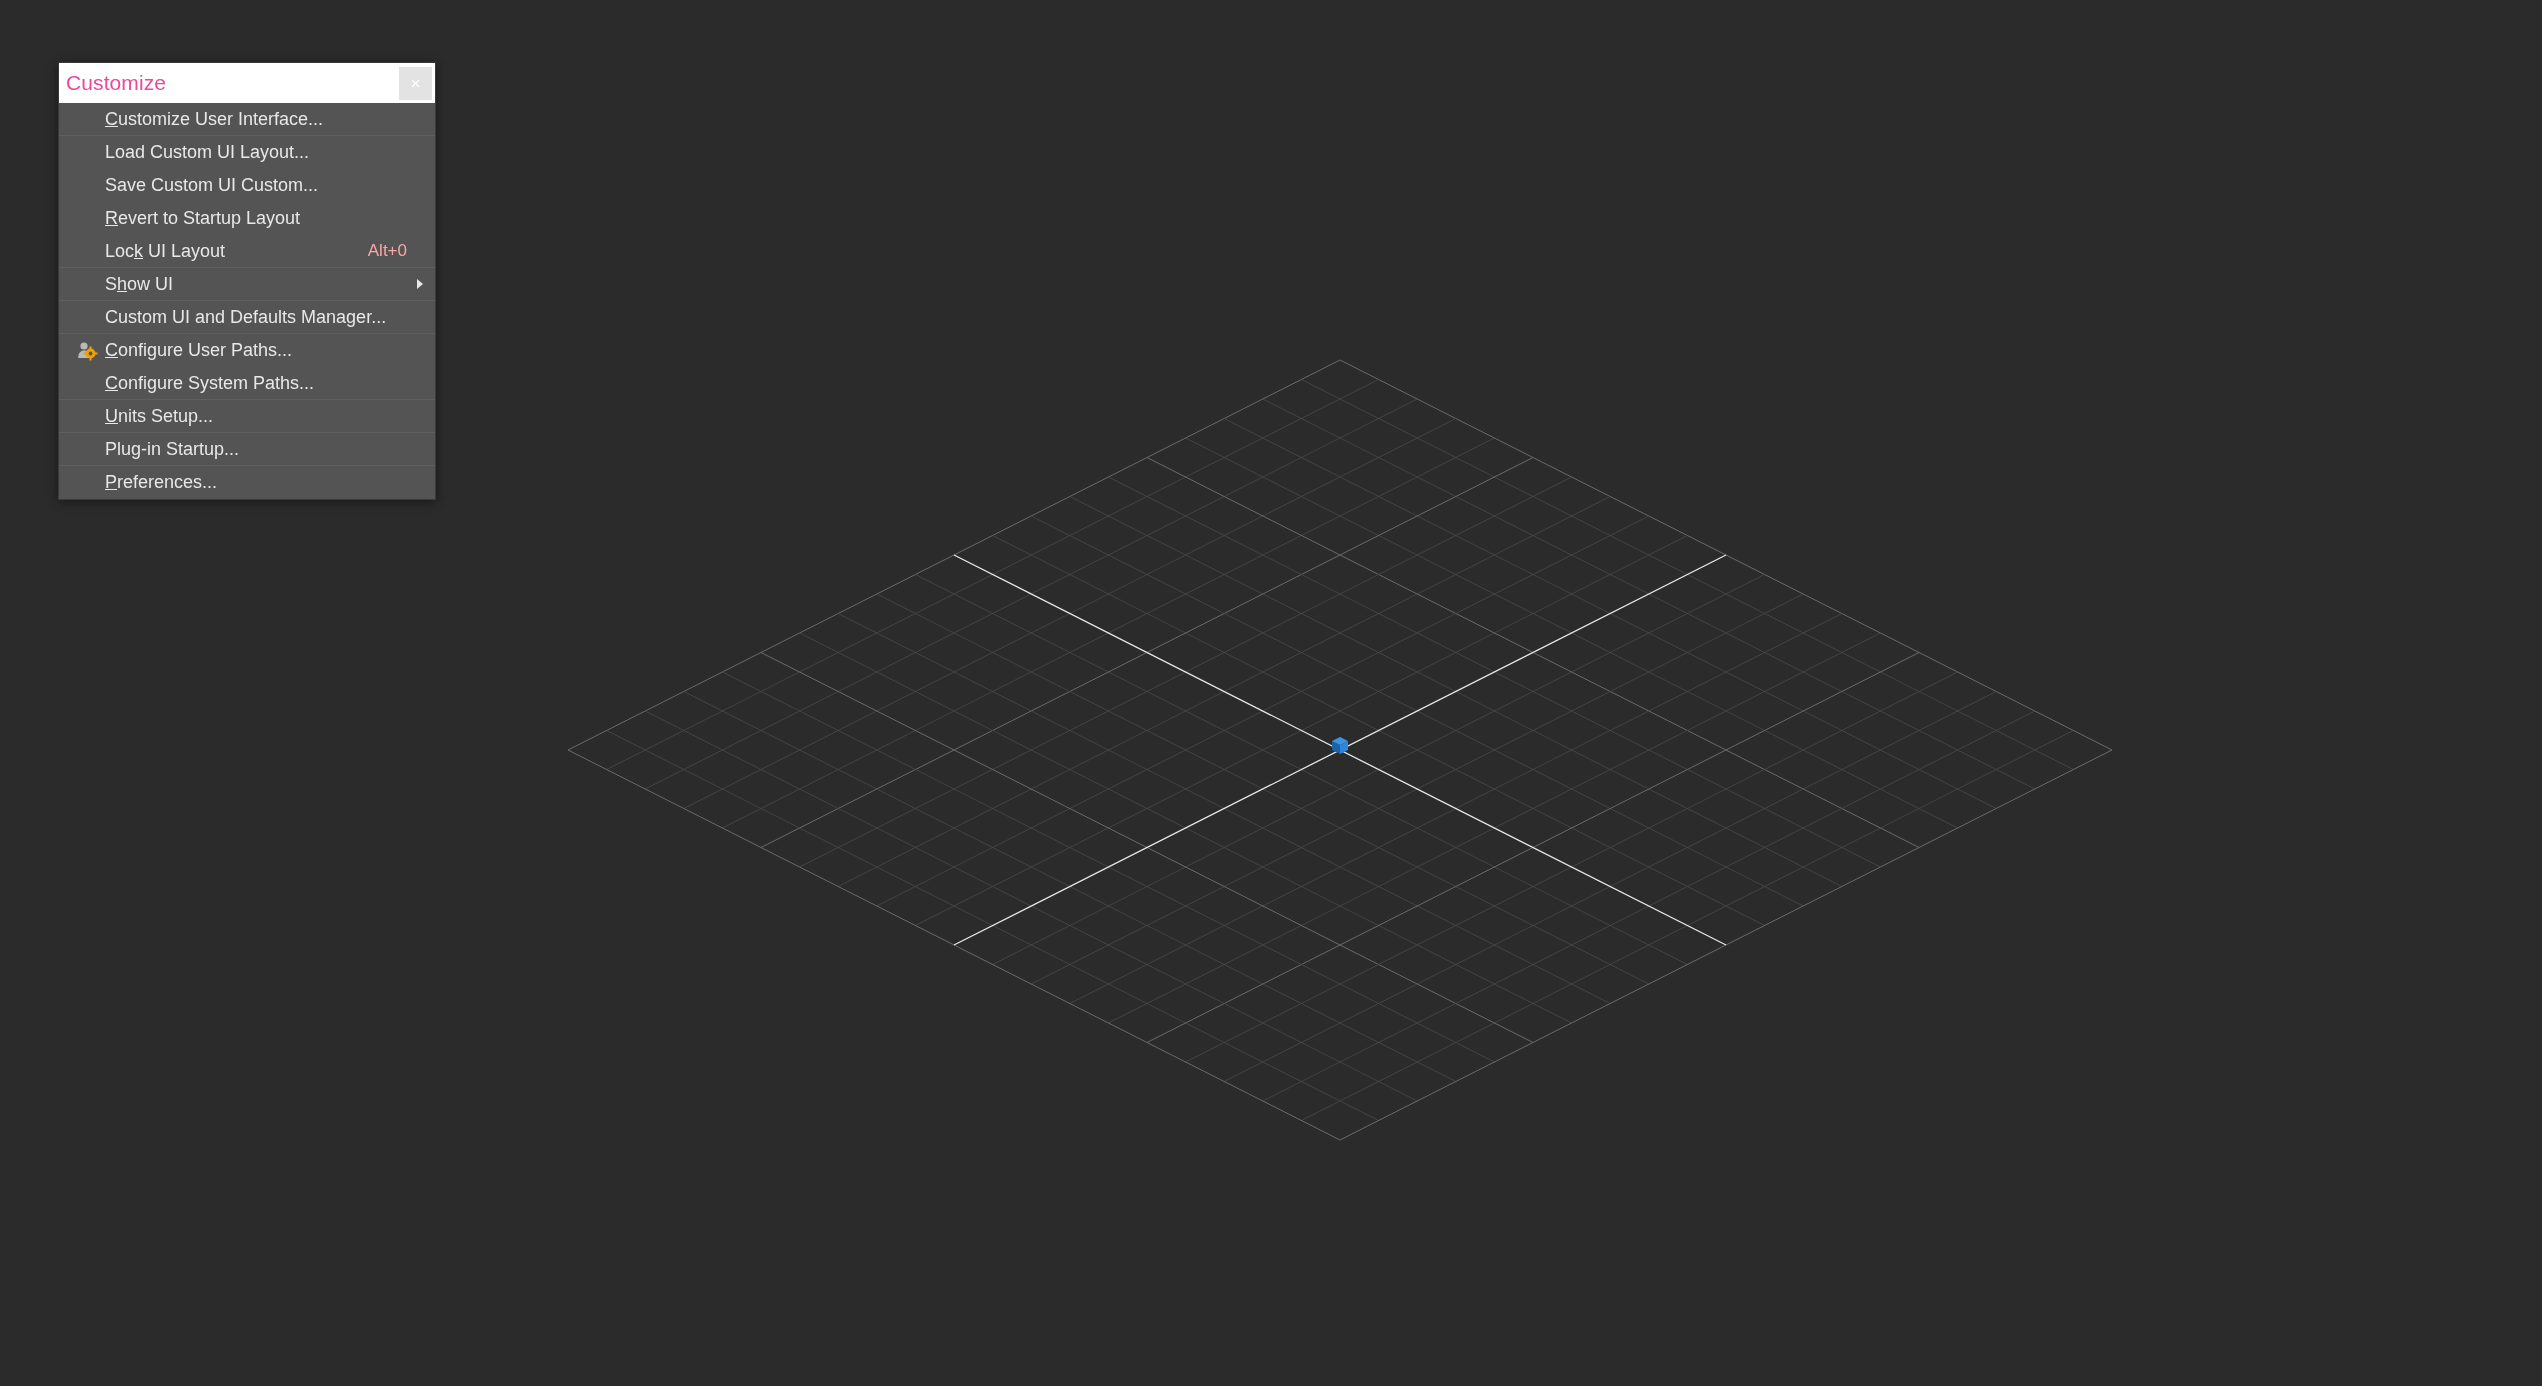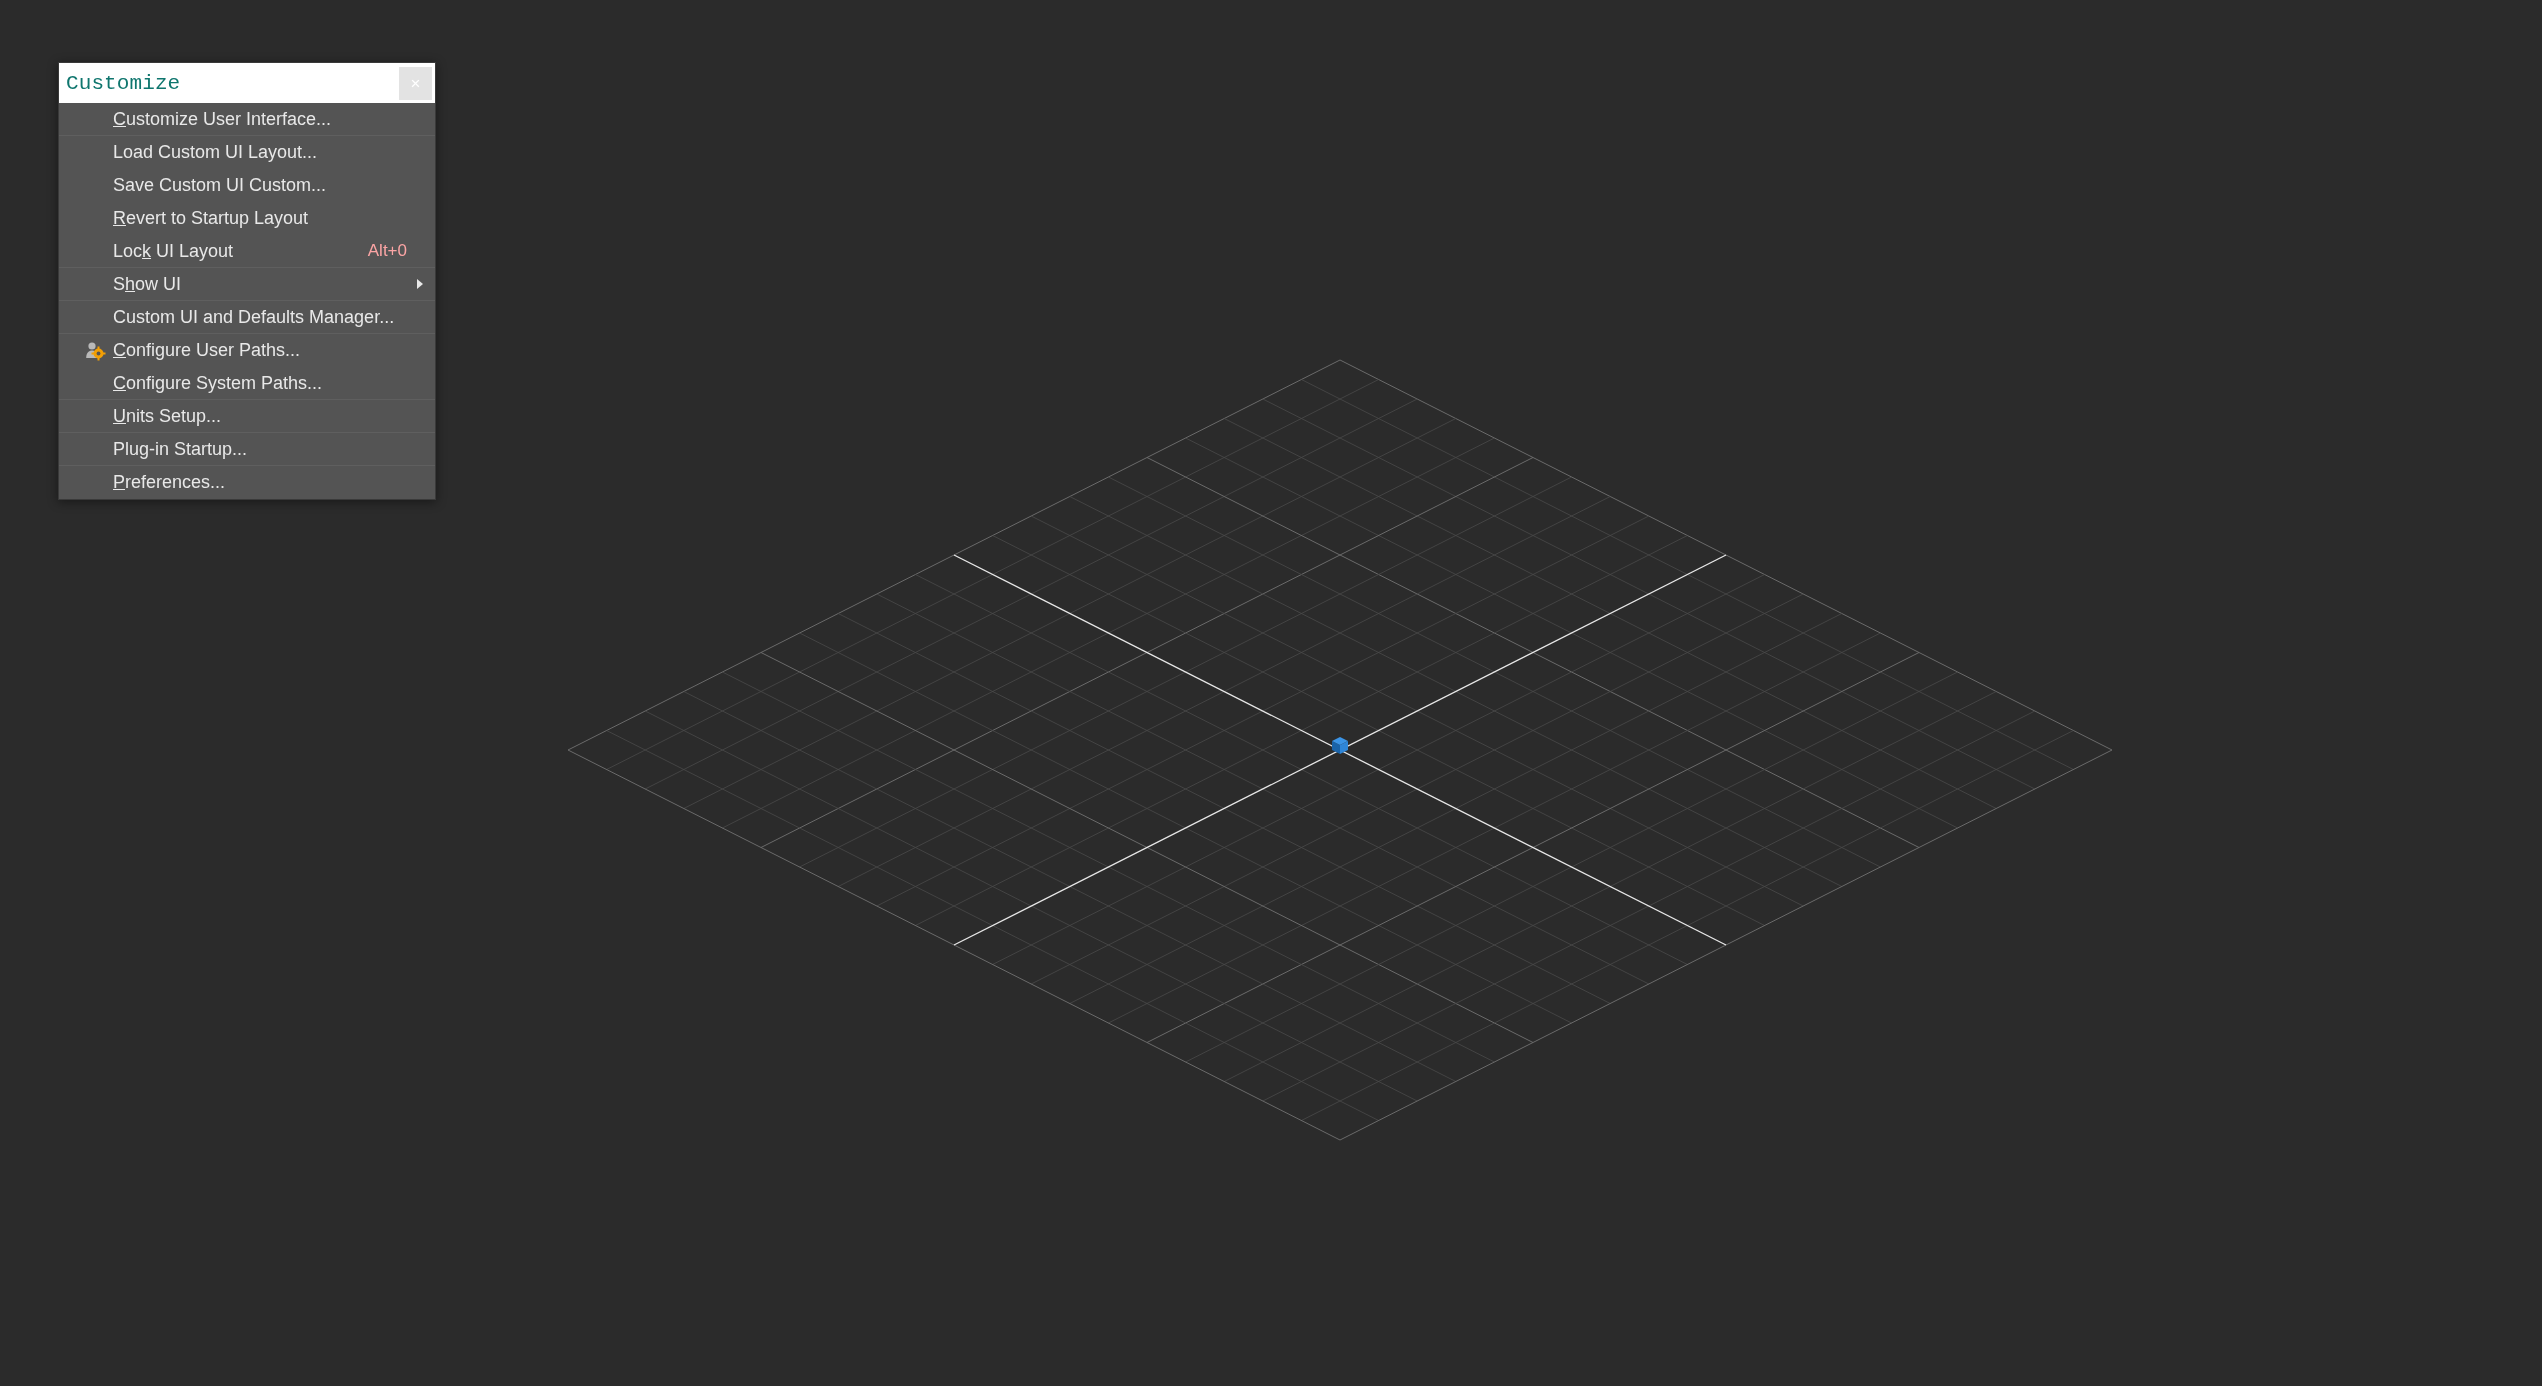--- a/index.html
+++ b/index.html
@@ -46,22 +46,22 @@
     height: 40px;
     background: #ffffff;
     display: flex;
     align-items: center;
     justify-content: space-between;
     padding: 0 0 0 7px;
     box-sizing: border-box;
   }
   .panel-title {
     font-size: 21px;
-    color: #0f766e;
-    font-family: Liberation Mono, monospace;
+    color: #ec4899;
+    font-family: Liberation Sans, sans-serif;
     letter-spacing: 0.1px;
     white-space: nowrap;
   }
   .panel-close {
     width: 33px;
     height: 33px;
     margin-right: 3px;
     background: #e3e3e3;
     color: #ffffff;
     font-size: 17px;
@@ -75,21 +75,21 @@
   .menu-body {
     background: #545454;
     padding: 0;
   }
 
   .menu-item {
     position: relative;
     display: flex;
     align-items: center;
     height: 33px;
-    padding: 0 10px 0 24px;
+    padding: 0 10px 0 16px;
     box-sizing: border-box;
     color: #e8e8e8;
     font-size: 18px;
     font-family: "Liberation Sans", sans-serif;
     white-space: nowrap;
     cursor: default;
   }
   .menu-item.sep-below {
     border-bottom: 1px solid #5f5f5f;
   }

